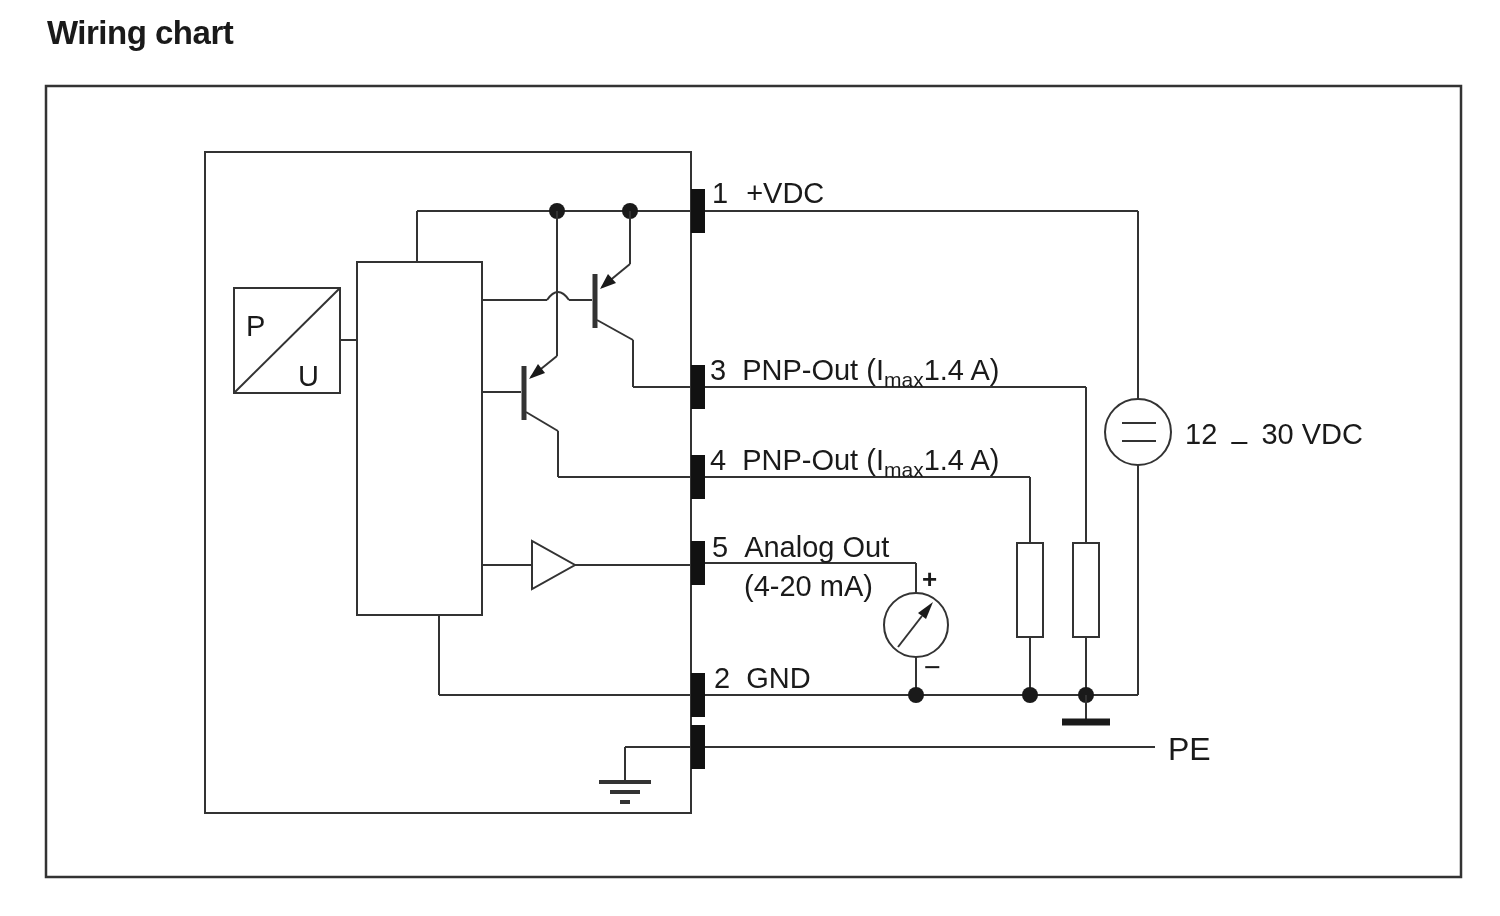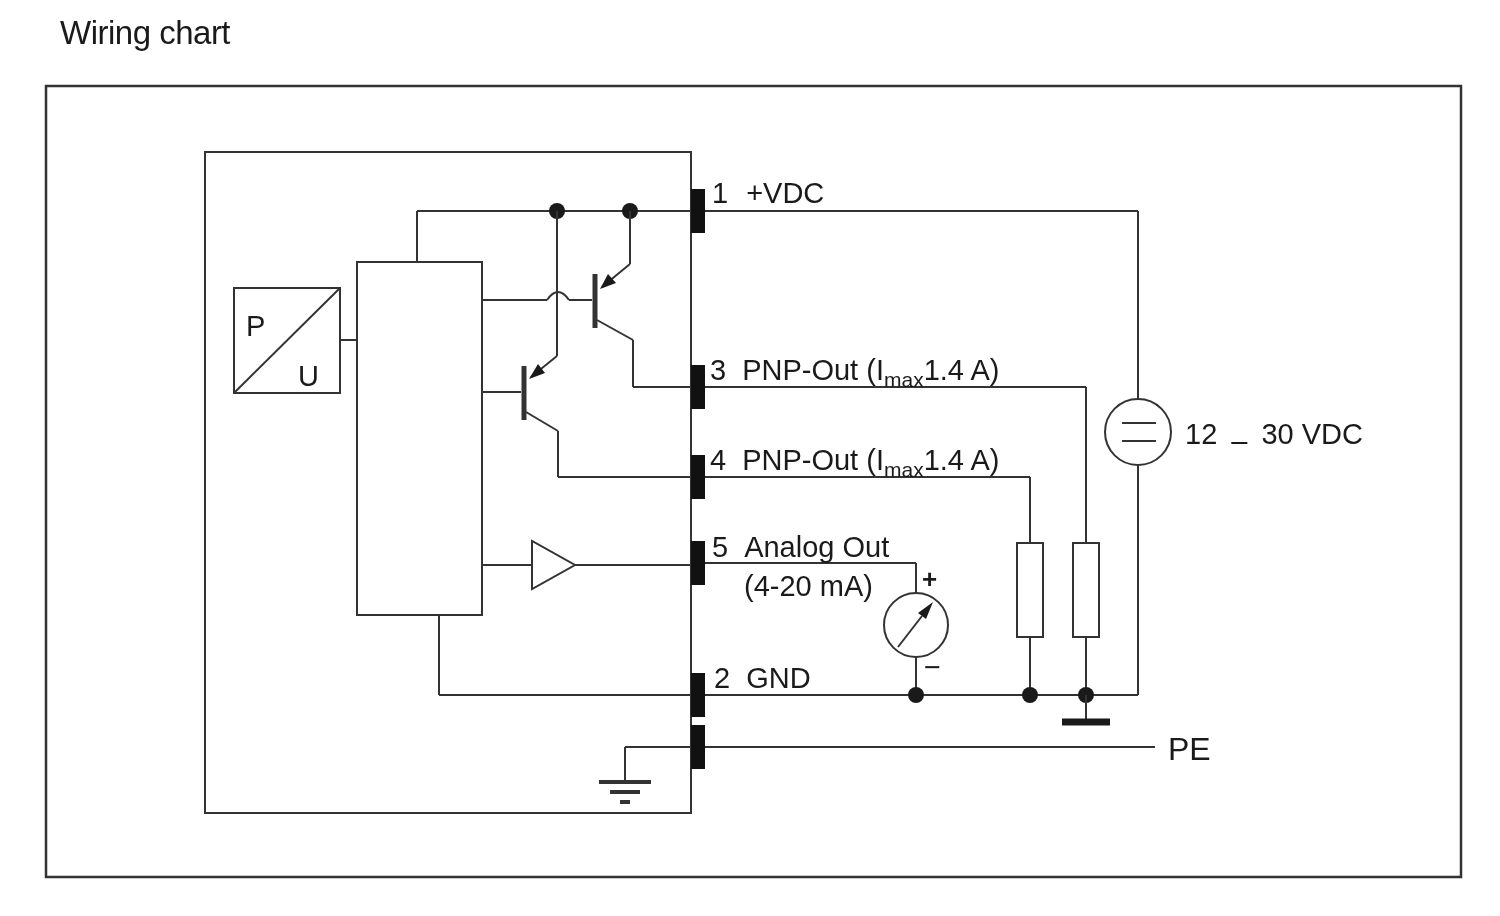--- a/index.html
+++ b/index.html
@@ -4,21 +4,21 @@
 <style>
   :root{
     --line:#333333;
     --ink:#1a1a1a;
     --fill-terminal:#111111;
     --bg:#ffffff;
   }
   html,body{margin:0;padding:0;background:var(--bg);}
   .stage{position:relative;width:1500px;height:916px;background:var(--bg);
          font-family:"Liberation Sans",sans-serif;overflow:hidden;}
-  .page-title{position:absolute;left:60px;top:14px;font-size:33px;font-weight:400;
+  .page-title{position:absolute;left:47px;top:14px;font-size:33px;font-weight:700;
               letter-spacing:-0.5px;color:var(--ink);}
   svg{position:absolute;left:0;top:0;}
   .wire{fill:none;stroke:var(--line);stroke-width:2px;}
   .frame{fill:none;stroke:var(--line);stroke-width:2.5px;}
   .bar{fill:none;stroke:var(--line);stroke-width:5px;}
   .gbar{fill:none;stroke:var(--line);stroke-width:4px;}
   .ebar{fill:none;stroke:var(--ink);stroke-width:7px;}
   .sym{fill:#ffffff;stroke:var(--line);stroke-width:2px;}
   .term{fill:var(--fill-terminal);stroke:none;}
   .dot{fill:var(--ink);stroke:none;}

